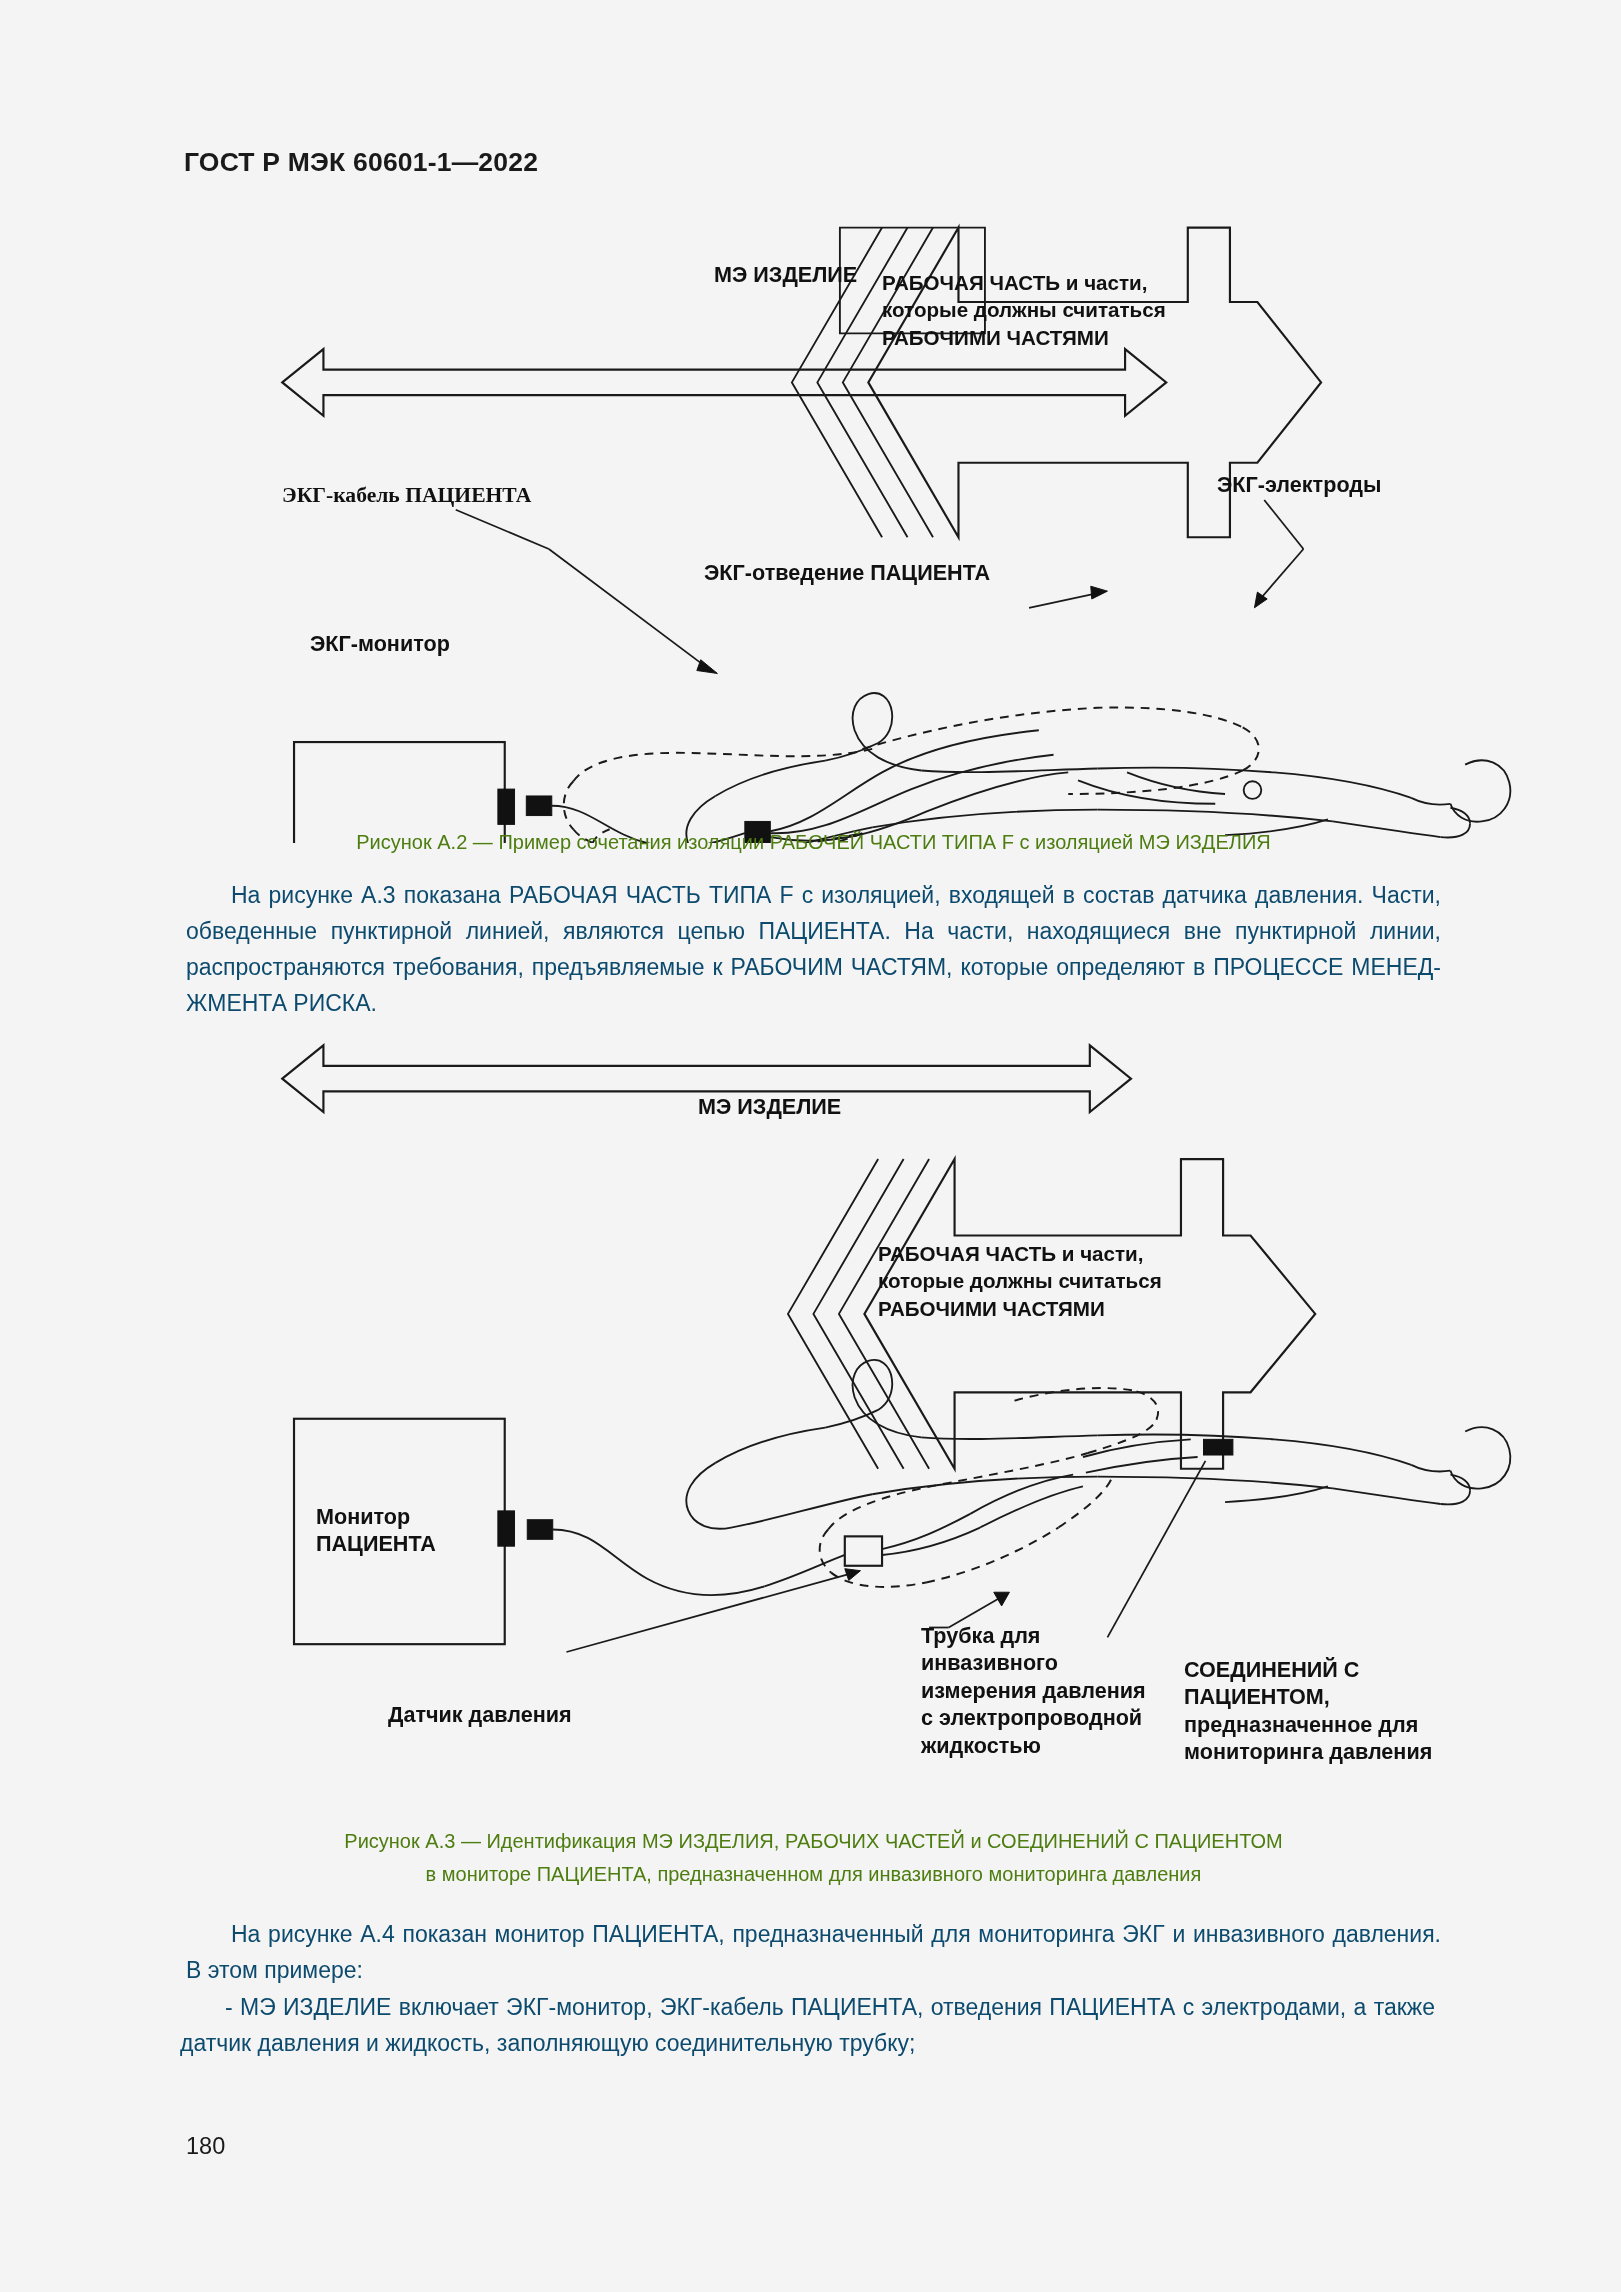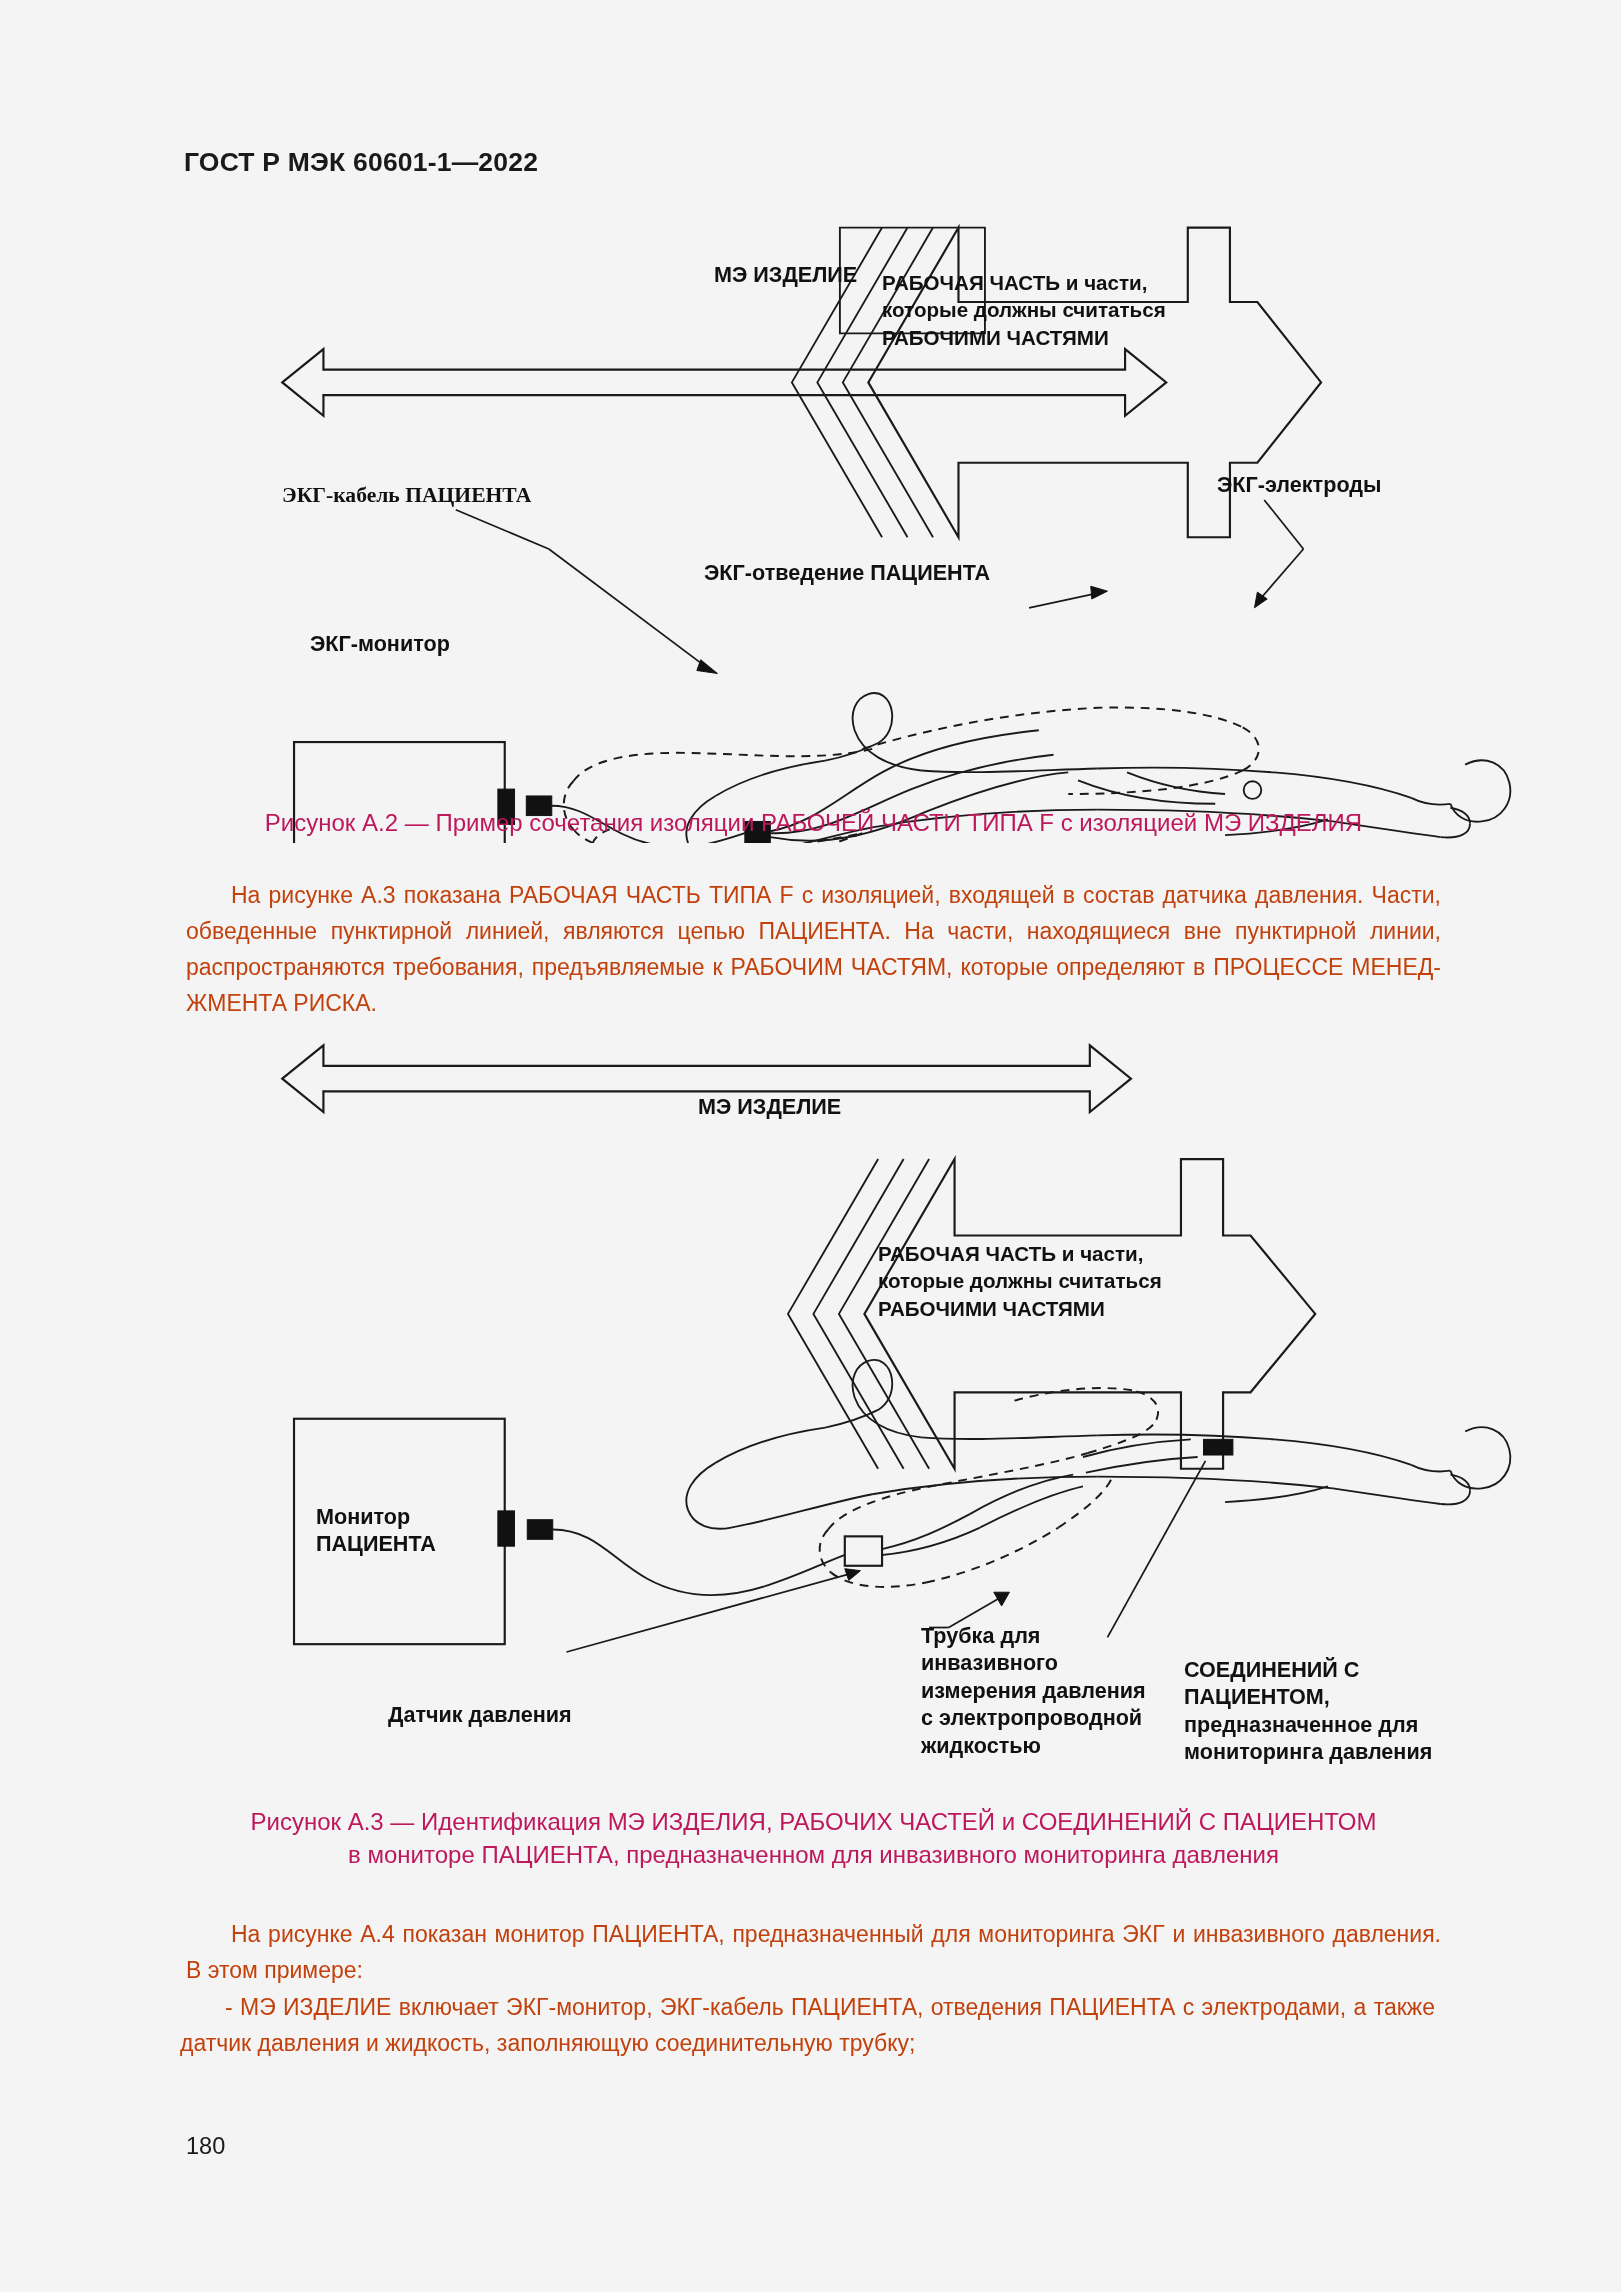--- a/index.html
+++ b/index.html
@@ -28,29 +28,30 @@
     position: absolute;
     left: 186px;
     top: 2133px;
     font-size: 23.5px;
   }
   .para {
     position: absolute;
     font-size: 23px;
     line-height: 36px;
     text-align: justify;
-    color: #c2410c;
+    color: #0c4a6e;
   }
   .para .ind { display:inline-block; width:45px; }
   .caption {
     position: absolute;
-    font-size: 24px;
+    font-size: 20px;
     line-height: 33px;
     text-align: center;
-    color: #be185d;
+    color: #4d7c0f;
+    margin-top: 20px;
   }
   .fig {
     position: absolute;
     left: 0; top: 0;
   }
   .lbl {
     position: absolute;
     font-size: 21.6px;
     font-weight: bold;
     line-height: 27.4px;

